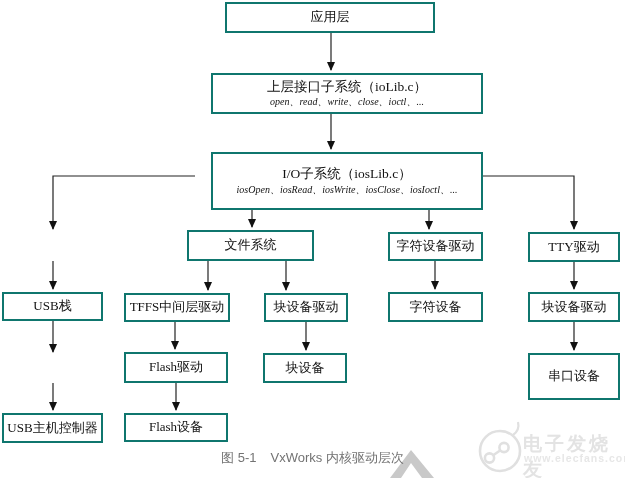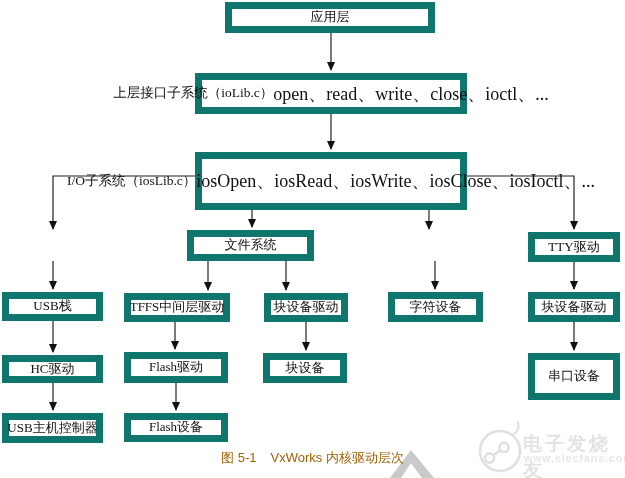--- a/index.html
+++ b/index.html
@@ -2,30 +2,30 @@
 <html><head>
 <meta charset="utf-8">
 <style>
   html,body{margin:0;padding:0;background:#fff;}
   #stage{
     position:relative;width:625px;height:478px;background:#fff;overflow:hidden;
     font-family:"Liberation Serif","DejaVu Serif",serif;color:#111;
   }
   .wires{position:absolute;left:0;top:0;z-index:1;}
   .node{
-    position:absolute;box-sizing:border-box;border:7px solid #0f766e;background:#fff;
+    position:absolute;box-sizing:border-box;border:2px solid #0f766e;background:#fff;
     display:flex;align-items:center;justify-content:center;text-align:left;
     font-size:13px;line-height:1.1;z-index:2;white-space:nowrap;
   }
-  .node2{flex-direction:row;justify-content:center;}
+  .node2{flex-direction:column;justify-content:center;margin-left:16px;}
   .node2 .l1{font-size:13.5px;display:block;}
-  .node2 .l2{font-size:18px;display:block;margin-top:2px;}
+  .node2 .l2{font-size:10px;display:block;margin-top:2px;font-style:italic;}
   .caption{
     position:absolute;left:0;top:449px;width:625px;text-align:center;z-index:2;
-    font-family:"Liberation Sans","DejaVu Sans",sans-serif;font-size:13px;color:#a16207;font-weight:500;
+    font-family:"Liberation Sans","DejaVu Sans",sans-serif;font-size:13px;color:#737373;font-weight:500;
   }
   .caption .gap{display:inline-block;width:14px;}
   .wm-text{
     position:absolute;z-index:0;color:#e4e4e4;
     font-family:"Liberation Sans","DejaVu Sans",sans-serif;font-weight:bold;
   }
   #wm-brand{left:523px;top:431px;font-size:19px;letter-spacing:3px;color:#e3e3e3;}
   #wm-url{left:524px;top:452px;font-size:10.5px;letter-spacing:1px;color:#e7e7e7;}
 </style>
 </head>
@@ -83,43 +83,43 @@
   </div>
 
   <div class="node node2" style="left:195px;top:152px;width:272px;height:58px">
     <span class="l1">I/O子系统（iosLib.c）</span>
     <span class="l2">iosOpen、iosRead、iosWrite、iosClose、iosIoctl、...</span>
   </div>
 
   <div class="node" style="left:187px;top:230px;width:127px;height:31px">
     <span>文件系统</span>
   </div>
+  <div class="node" style="left:388px;top:232px;width:95px;height:29px">
+    <span>字符设备驱动</span>
+  </div>
   <div class="node" style="left:528px;top:232px;width:92px;height:30px">
     <span>TTY驱动</span>
   </div>
 
   <div class="node" style="left:2px;top:292px;width:101px;height:29px">
     <span>USB栈</span>
   </div>
   <div class="node" style="left:124px;top:293px;width:106px;height:29px">
     <span>TFFS中间层驱动</span>
   </div>
   <div class="node" style="left:264px;top:293px;width:84px;height:29px">
     <span>块设备驱动</span>
   </div>
   <div class="node" style="left:388px;top:292px;width:95px;height:30px">
     <span>字符设备</span>
   </div>
   <div class="node" style="left:528px;top:292px;width:92px;height:30px">
     <span>块设备驱动</span>
   </div>
 
-  <div class="node" style="left:2px;top:355px;width:101px;height:28px">
-    <span>HC驱动</span>
-  </div>
   <div class="node" style="left:124px;top:352px;width:104px;height:31px">
     <span>Flash驱动</span>
   </div>
   <div class="node" style="left:263px;top:353px;width:84px;height:30px">
     <span>块设备</span>
   </div>
   <div class="node" style="left:528px;top:353px;width:92px;height:47px">
     <span>串口设备</span>
   </div>
 

